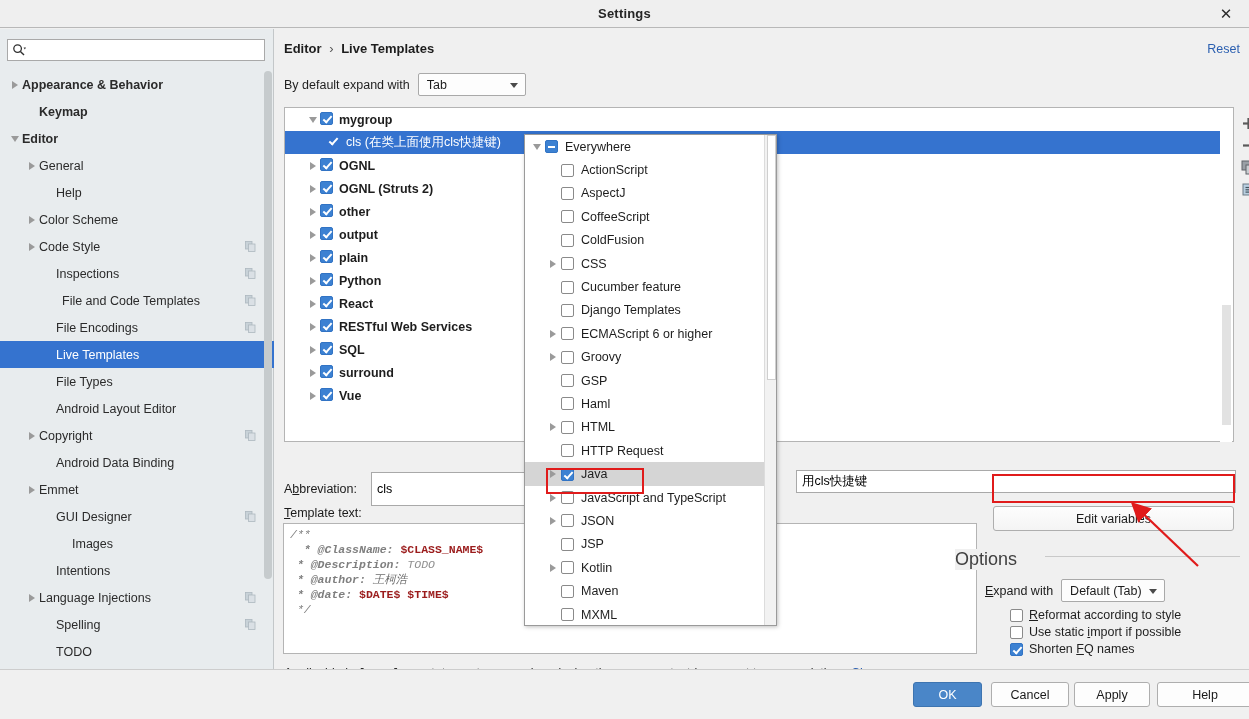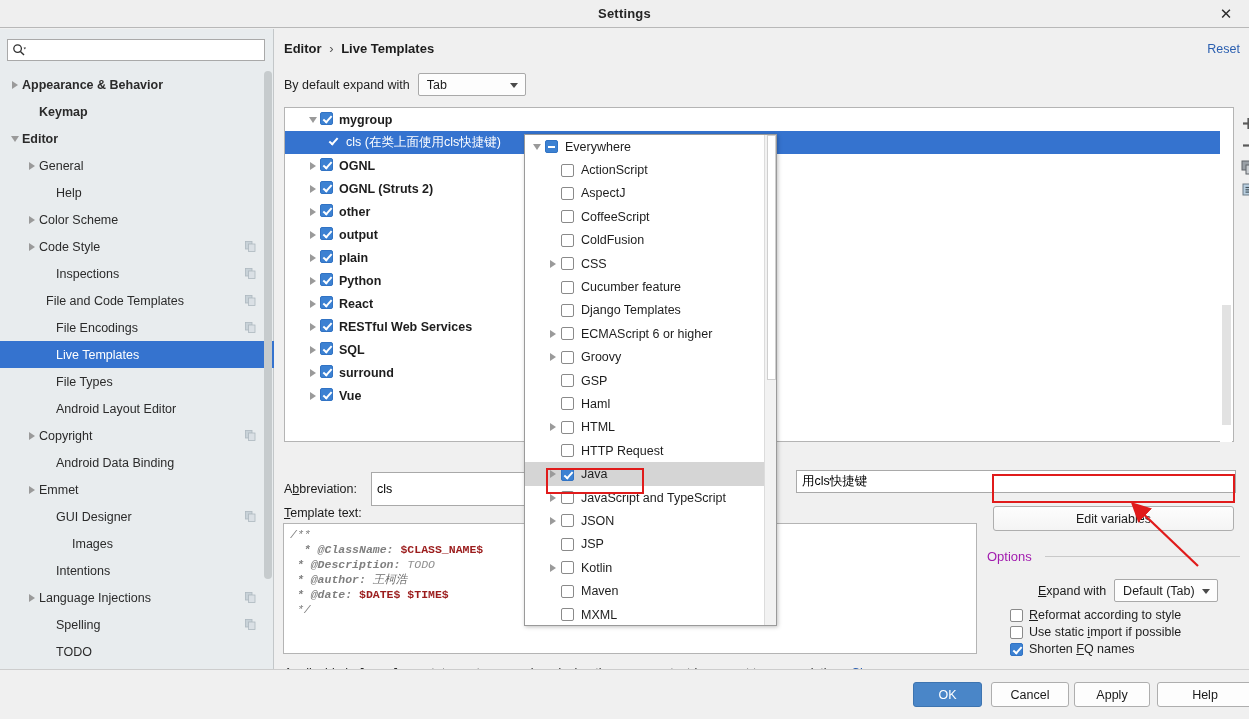--- a/index.html
+++ b/index.html
@@ -284,30 +284,30 @@
   }
   .btn {
     background: linear-gradient(#fdfdfd,#f4f4f4);
     border: 1px solid #aeaeae;
     border-radius: 3px;
     display: flex; align-items: center; justify-content: center;
     font-size: 12.5px; color: #1c1c1c;
     cursor: pointer;
   }
   #options-legend {
-    position: absolute; left: 712px; top: 520px;
-    font-size: 13px; color: #a21caf; background: #f0f0f0;
+    position: absolute; left: 680px; top: 520px;
+    font-size: 18px; color: #404040; background: #f0f0f0;
     padding-right: 5px;
   }
   #options-line {
     position: absolute; left: 770px; top: 527px;
     width: 195px; height: 1px; background: #c9c9c9;
   }
   #expand2-row {
-    position: absolute; left: 763px; top: 550px;
+    position: absolute; left: 710px; top: 550px;
     display: flex; align-items: center; text-align: center;
   }
   #expand2-combo { width: 104px; margin-left: 8px; }
   .optchk {
     position: absolute;
     display: flex; align-items: center;
     font-size: 12.5px; color: #1f1f1f;
   }
   .optchk .cbx { margin-right: 6px; }
   .uline { text-decoration: underline; }
@@ -445,21 +445,21 @@
               </svg></span>
           </div>
           <div class="tnode" style="padding-left: 42px;">
             <span class="arrow"></span>
             <span class="lbl">Inspections</span>
             <span class="copyicon"><svg width="11" height="11" viewBox="0 0 11 11">
                 <rect x="0.5" y="0.5" width="6.5" height="7.5" fill="#aebdc7" stroke="#7e8e99" stroke-width="0.8"></rect>
                 <rect x="3.5" y="3" width="6.5" height="7.5" fill="#cfd8de" stroke="#7e8e99" stroke-width="0.8"></rect>
               </svg></span>
           </div>
-          <div class="tnode" style="padding-left: 32px;">
+          <div class="tnode" style="padding-left: 48px;">
             <span class="arrow"></span>
             <span class="lbl">File and Code Templates</span>
             <span class="copyicon"><svg width="11" height="11" viewBox="0 0 11 11">
                 <rect x="0.5" y="0.5" width="6.5" height="7.5" fill="#aebdc7" stroke="#7e8e99" stroke-width="0.8"></rect>
                 <rect x="3.5" y="3" width="6.5" height="7.5" fill="#cfd8de" stroke="#7e8e99" stroke-width="0.8"></rect>
               </svg></span>
           </div>
           <div class="tnode" style="padding-left: 42px;">
             <span class="arrow"></span>
             <span class="lbl">File Encodings</span>

